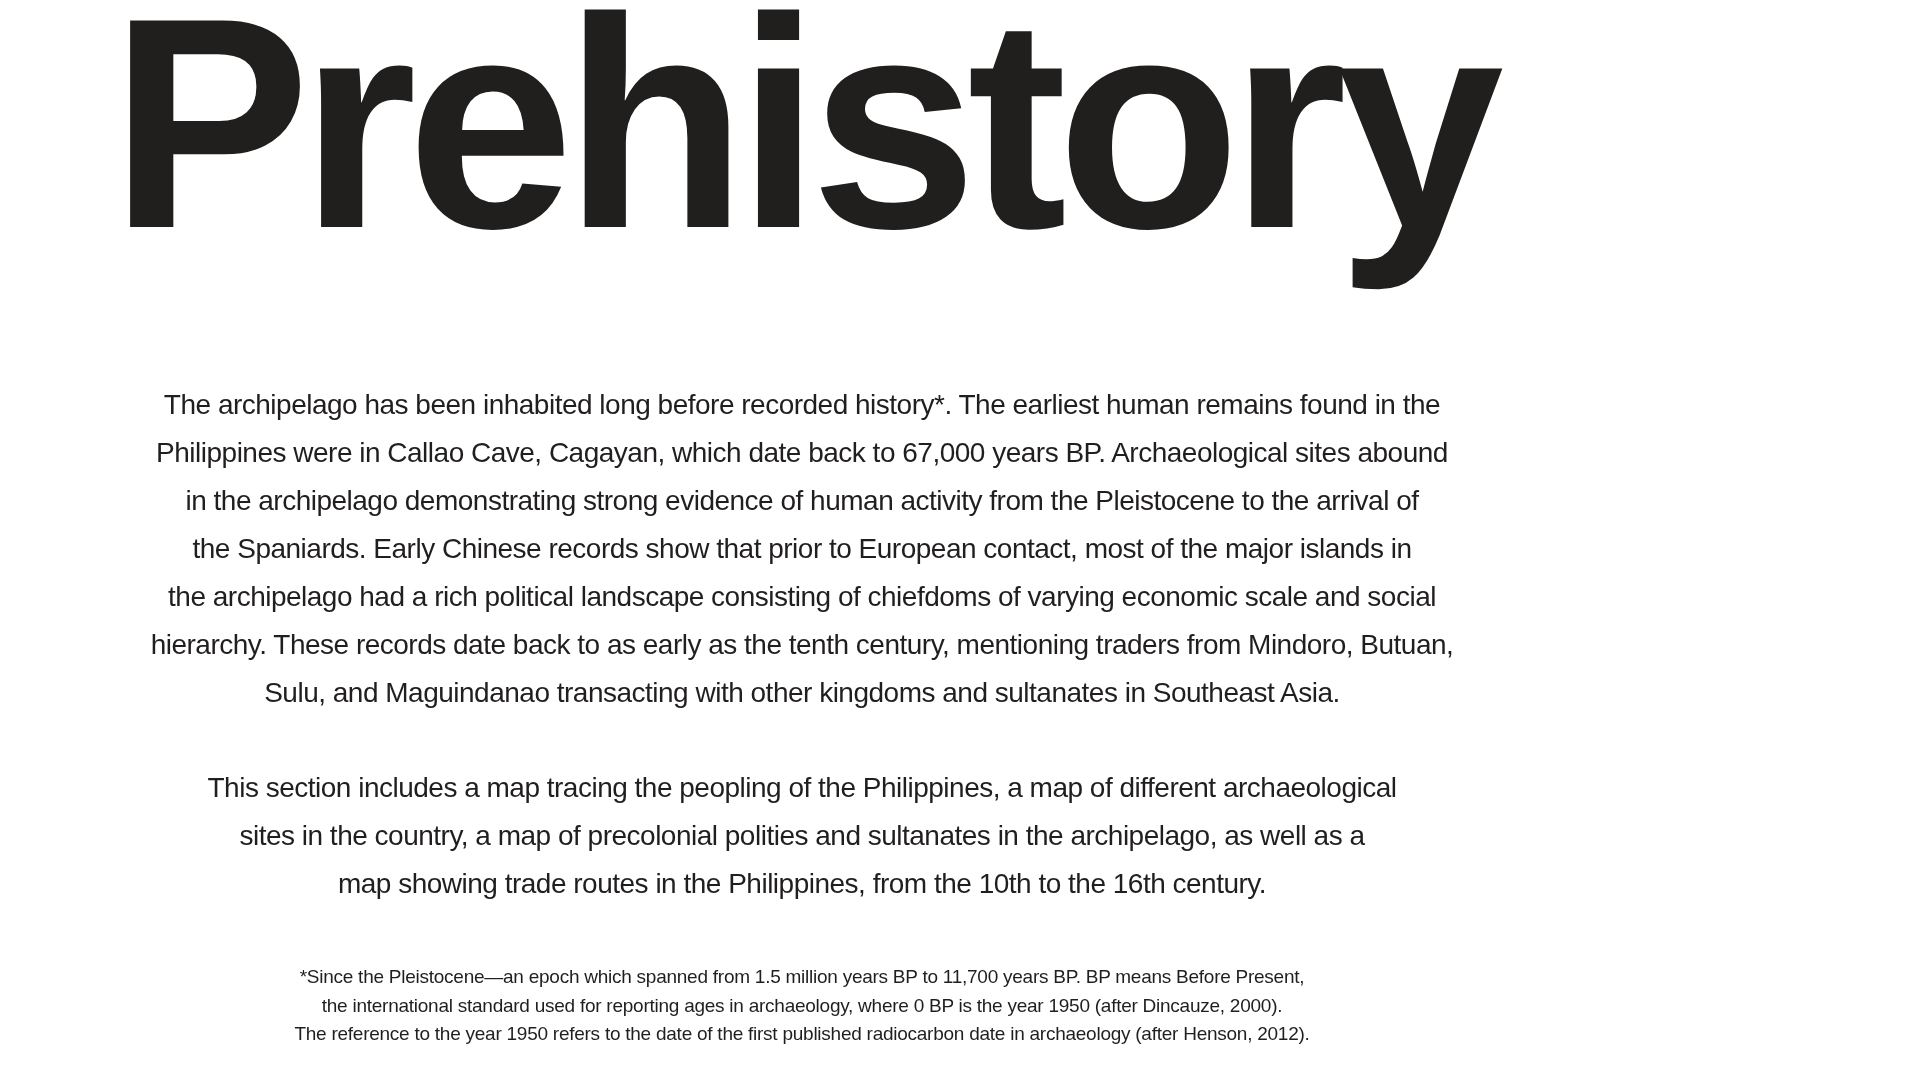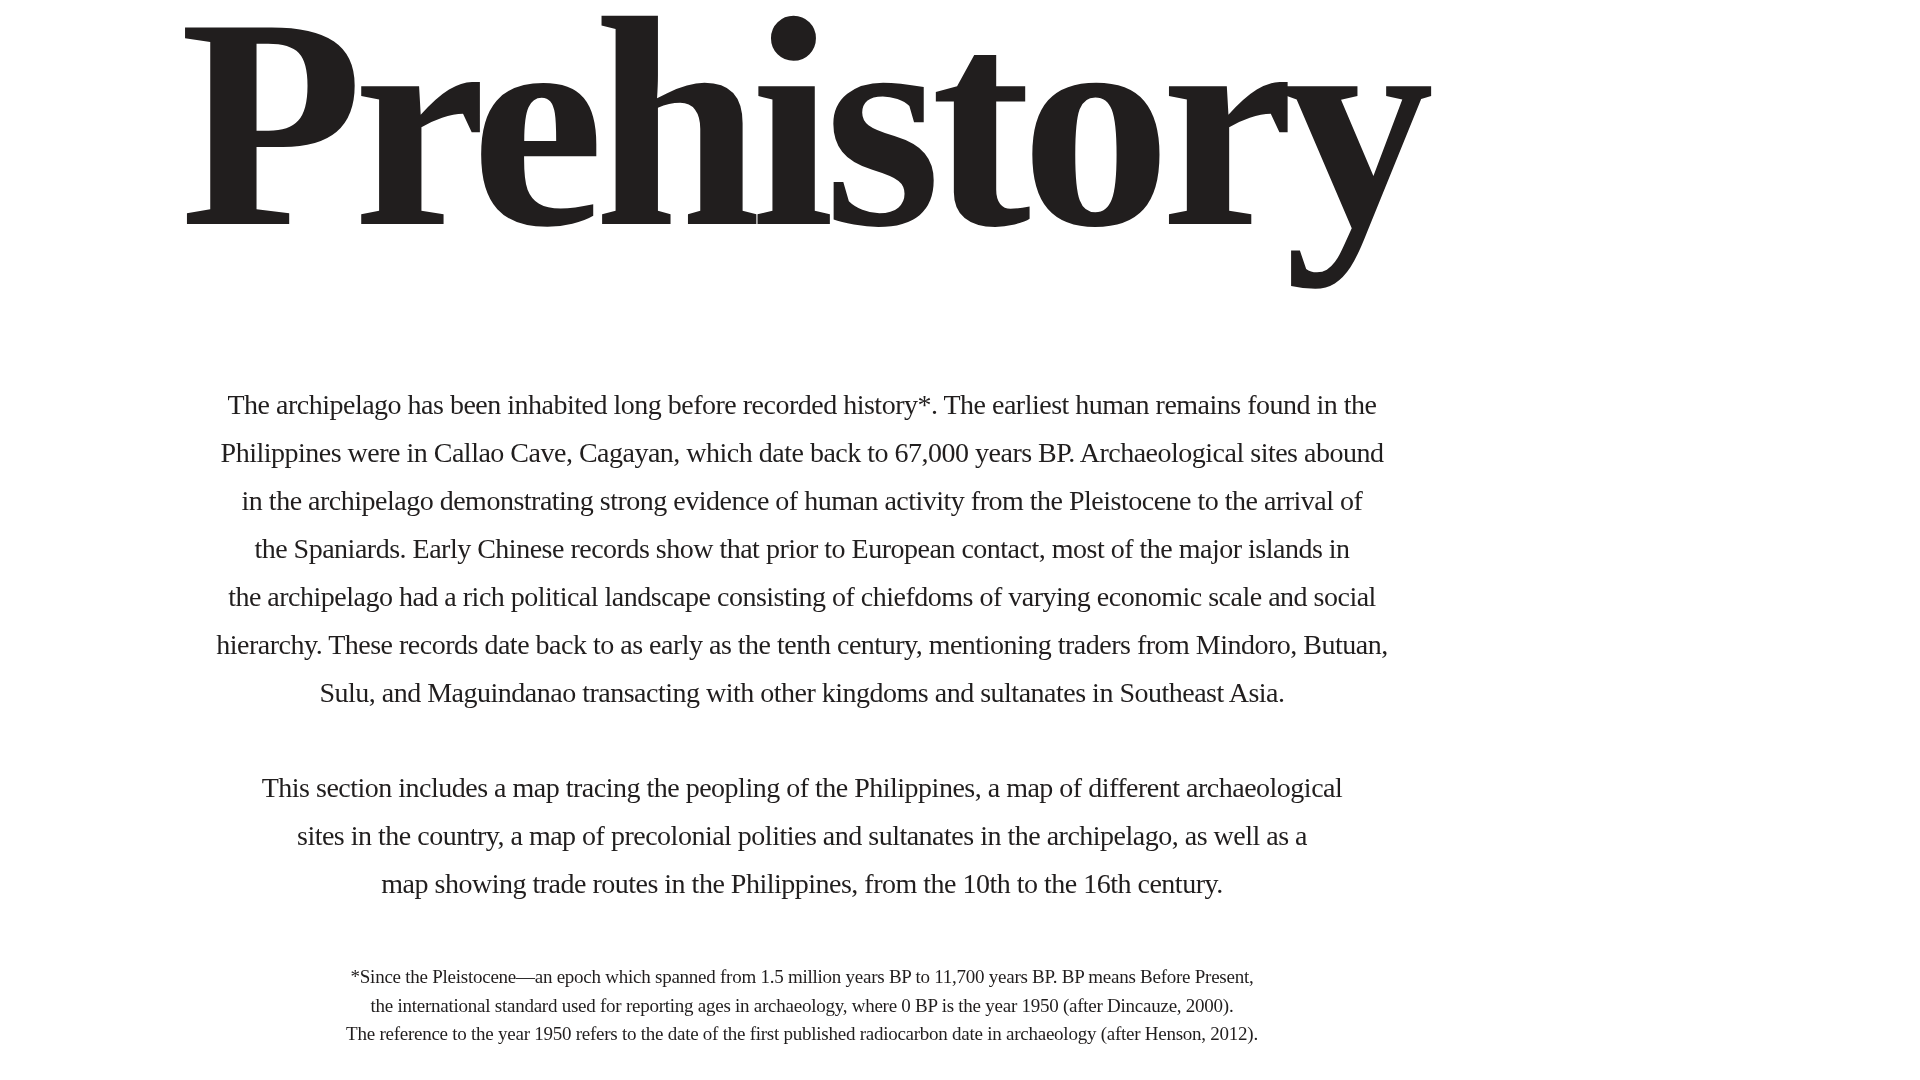--- a/index.html
+++ b/index.html
@@ -6,21 +6,21 @@
     margin: 0;
     padding: 0;
     background: #ffffff;
   }
   .page {
     position: relative;
     width: 1576px;
     height: 1080px;
     background: #ffffff;
     overflow: hidden;
-    font-family: Liberation Serif, serif;
+    font-family: Liberation Sans, sans-serif;
     color: #211e1e;
   }
   
   .title {
     position: absolute;
     top: -27px;
     left: 0;
     width: 100%;
     margin: 0;
     text-align: center;

